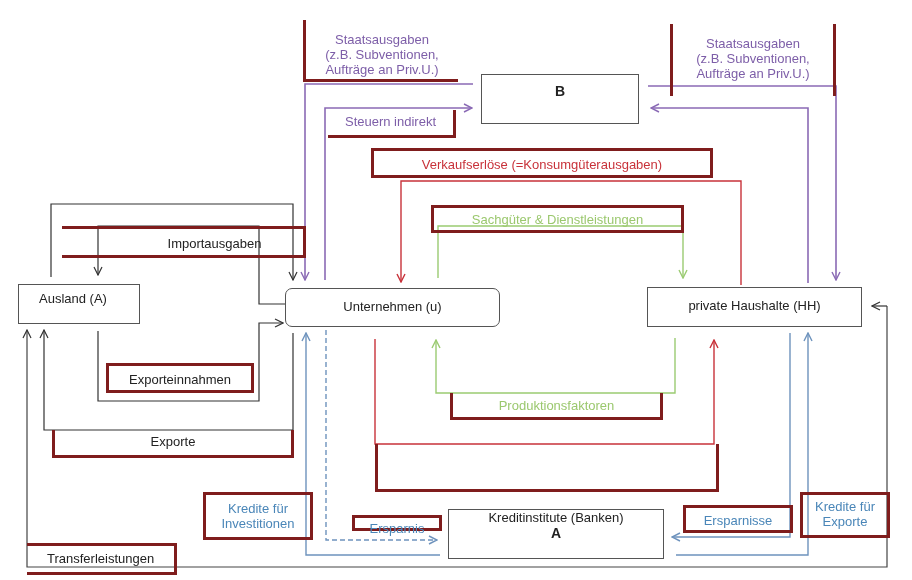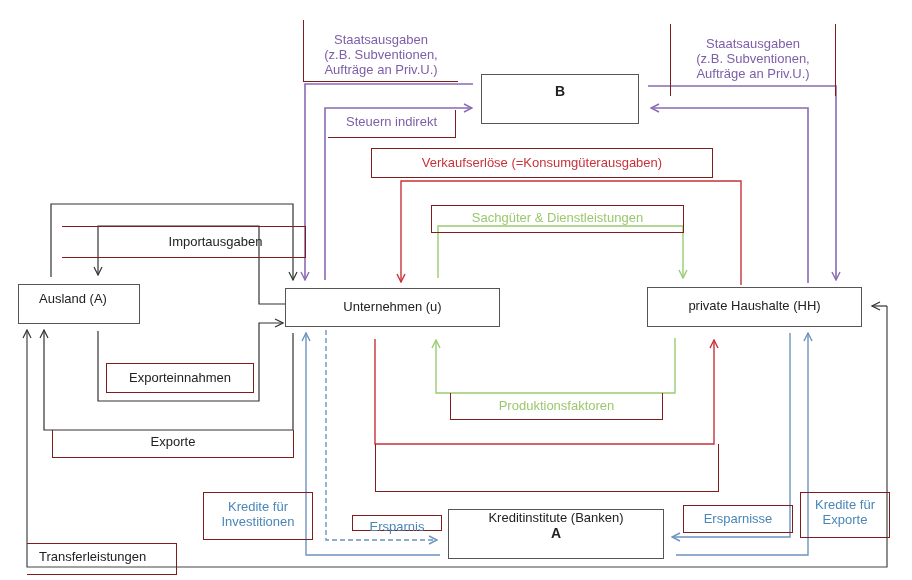--- a/index.html
+++ b/index.html
@@ -3,21 +3,21 @@
 <meta charset="utf-8">
 <style>
   html, body { margin: 0; padding: 0; background: #ffffff; }
   body { width: 912px; height: 580px; position: relative; overflow: hidden;
          font-family: "Liberation Sans", sans-serif; }
   #diagram { position: absolute; left: 0; top: 0; }
   .node { position: absolute; box-sizing: border-box; border: 1.2px solid #555;
           background: #fff; color: #222; font-size: 13px; text-align: center; }
   .node .l1 { display: block; }
   .node .l2 { display: block; font-weight: bold; font-size: 14px; }
-  .lbl { position: absolute; box-sizing: border-box; border: 1px solid #7f1d1d;
+  .lbl { position: absolute; box-sizing: border-box; border: 3px solid #7f1d1d;
          background: transparent; font-size: 13px; text-align: center; line-height: 15px; }
   .purple { color: #7d5ea8; }
   .red { color: #c8323a; }
   .green { color: #9bc86e; }
   .blue { color: #4a86b8; }
   .dark { color: #222; }
 </style>
 </head>
 <body>
 
@@ -60,21 +60,21 @@
 
   <polyline points="440,555 306,555 306,333" fill="none" stroke="#6e93bd" stroke-width="1.4" marker-end="url(#arrB)"></polyline>
   <polyline points="326,330 326,540 437,540" fill="none" stroke="#6e93bd" stroke-width="1.4" stroke-dasharray="5,3" marker-end="url(#arrB)"></polyline>
   <polyline points="790,333 790,537 672,537" fill="none" stroke="#6e93bd" stroke-width="1.4" marker-end="url(#arrB)"></polyline>
   <polyline points="676,555 808,555 808,333" fill="none" stroke="#6e93bd" stroke-width="1.4" marker-end="url(#arrB)"></polyline>
 </svg>
 
 <div class="node" style="left:481px;top:74px;width:158px;height:50px;padding-top:8px;">
   <span class="l2">B</span>
 </div>
-<div class="node" style="left:285px;top:288px;width:215px;height:39px;line-height:36px;">
+<div class="node" style="left:285px;top:288px;width:215px;height:39px;line-height:36px;border-radius:7px;">
   <span class="l1">Unternehmen  (u)</span>
 </div>
 <div class="node" style="left:647px;top:287px;width:215px;height:40px;line-height:36px;">
   <span class="l1">private Haushalte  (HH)</span>
 </div>
 <div class="node" style="left:18px;top:284px;width:122px;height:40px;line-height:28px;text-align:left;padding-left:20px;">
   <span class="l1">Ausland  (A)</span>
 </div>
 <div class="node" style="left:448px;top:509px;width:216px;height:50px;text-align:center;">
   <span class="l1">Kreditinstitute (Banken)</span>
@@ -121,15 +121,15 @@
 <div class="lbl blue" style="left:352px;top:515px;width:90px;height:16px;line-height:22px;">
   <span>Ersparnis</span>
 </div>
 <div class="lbl blue" style="left:683px;top:505px;width:110px;height:28px;line-height:26px;">
   <span>Ersparnisse</span>
 </div>
 <div class="lbl blue" style="left:800px;top:492px;width:90px;height:46px;padding-top:4px;">
   <span style="display:block">Kredite für</span>
   <span style="display:block">Exporte</span>
 </div>
-<div class="lbl dark" style="left:27px;top:543px;width:150px;height:32px;line-height:26px;text-align:left;padding-left:12px;border-left:none;">
+<div class="lbl dark" style="left:27px;top:543px;width:150px;height:32px;line-height:26px;text-align:left;padding-left:20px;border-left:none;">
   <span>Transferleistungen</span>
 </div>
 
 </body></html>

